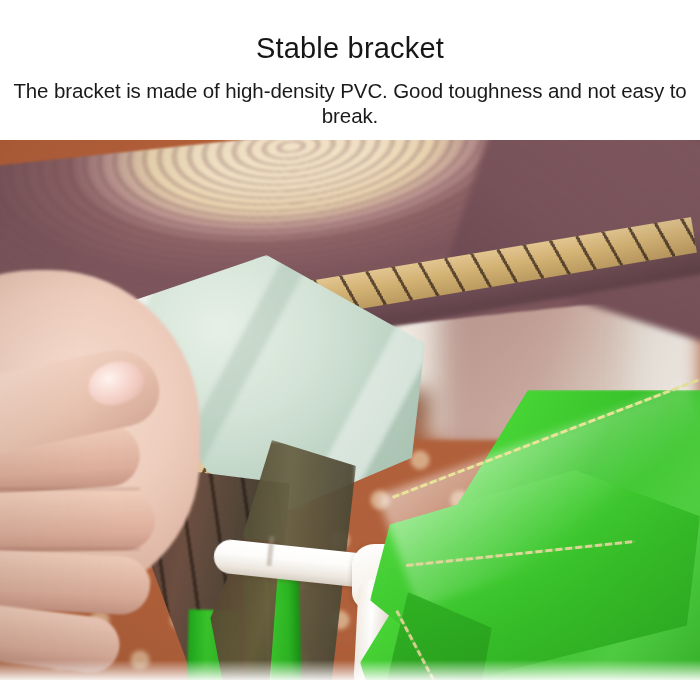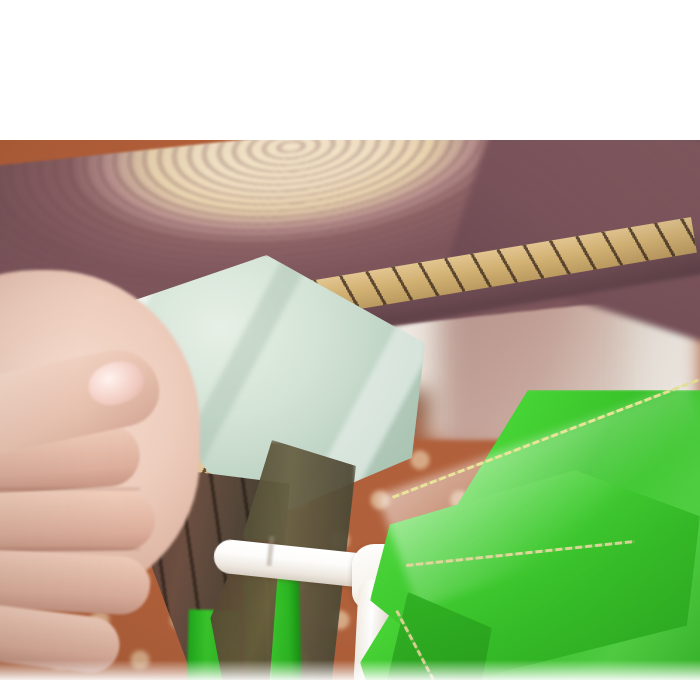--- a/index.html
+++ b/index.html
@@ -295,20 +295,22 @@
     background:linear-gradient(180deg,rgba(255,255,255,0),rgba(255,255,255,.9));}
 
   .footer{position:absolute;left:0;top:680px;width:700px;height:20px;background:#ffffff;}
 </style>
 </head>
 <body>
 
 <div class="page">
 
   <div class="header">
+    <div class="title">Stable bracket</div>
+    <div class="subtitle">The bracket is made of high-density PVC. Good toughness and not easy to break.</div>
   </div>
 
   <div class="photo">
 
     <div class="lyr bg-room"></div>
     <div class="lyr bg-room2"></div>
 
     <div class="lyr floor-top"></div>
     <div class="lyr floor"></div>
 

